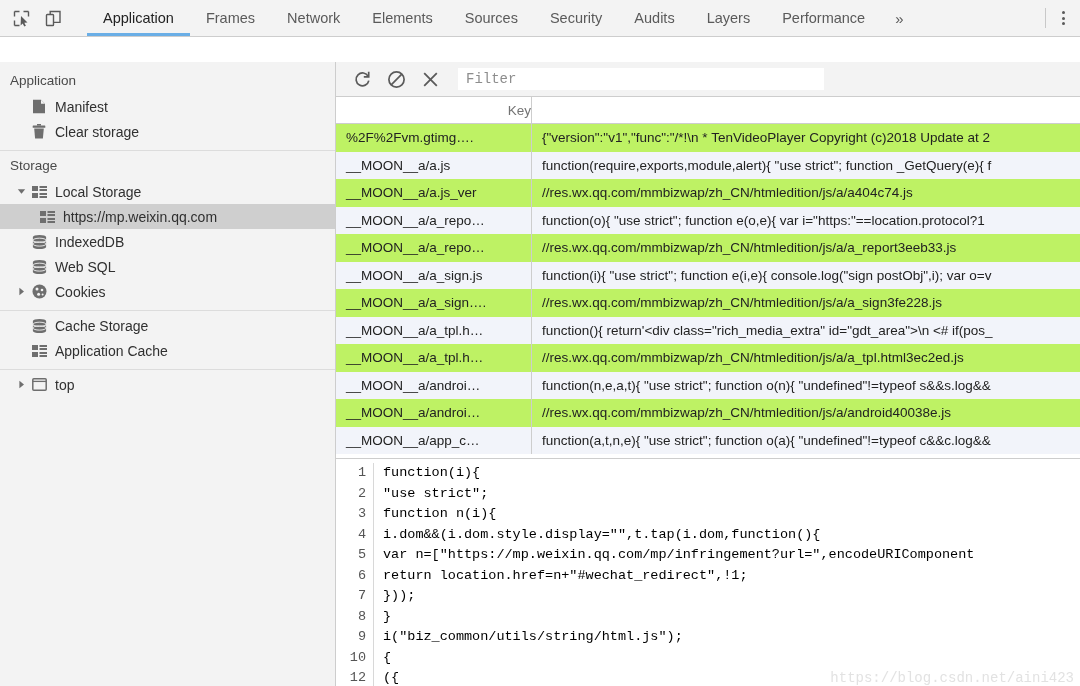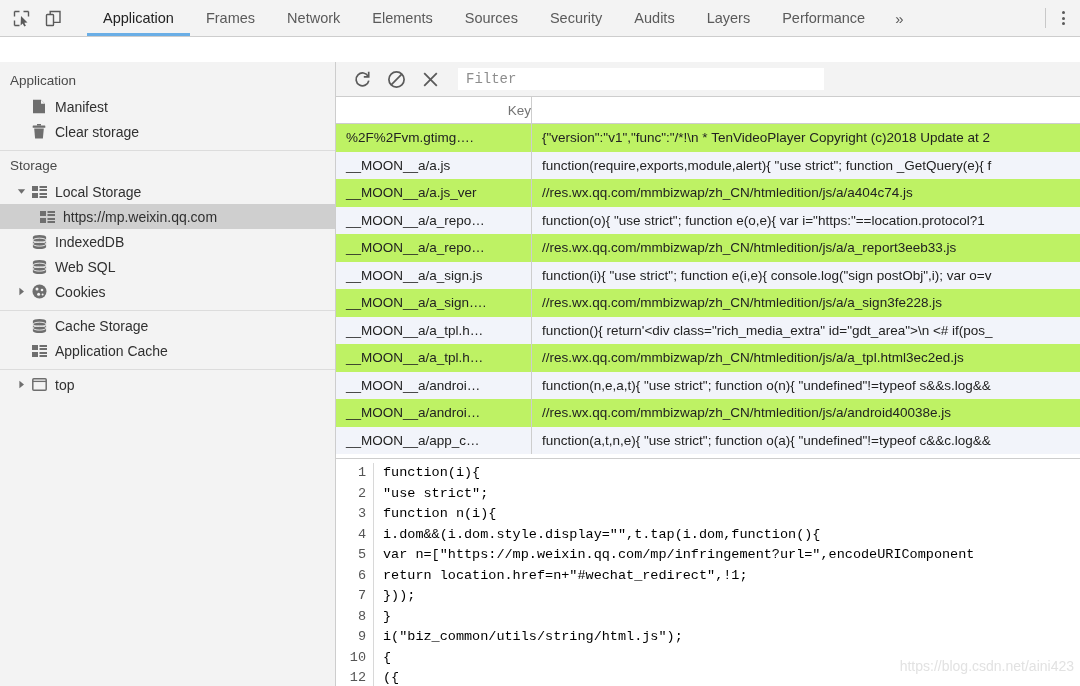--- a/index.html
+++ b/index.html
@@ -279,22 +279,22 @@
     border-right: 1px solid #d8d8d8;
     box-sizing: border-box;
   }
   .ltext {
     padding-left: 9px;
     overflow: hidden;
   }
   .watermark {
     position: absolute;
     right: 6px;
-    bottom: 12px;
-    font-family: Liberation Sans, sans-serif;
+    bottom: 0;
+    font-family: Liberation Mono, monospace;
     font-size: 14px;
     color: #e2e2e2;
     white-space: nowrap;
   }
 </style>
 </head>
 <body>
 
 <div class="devtools">
 

